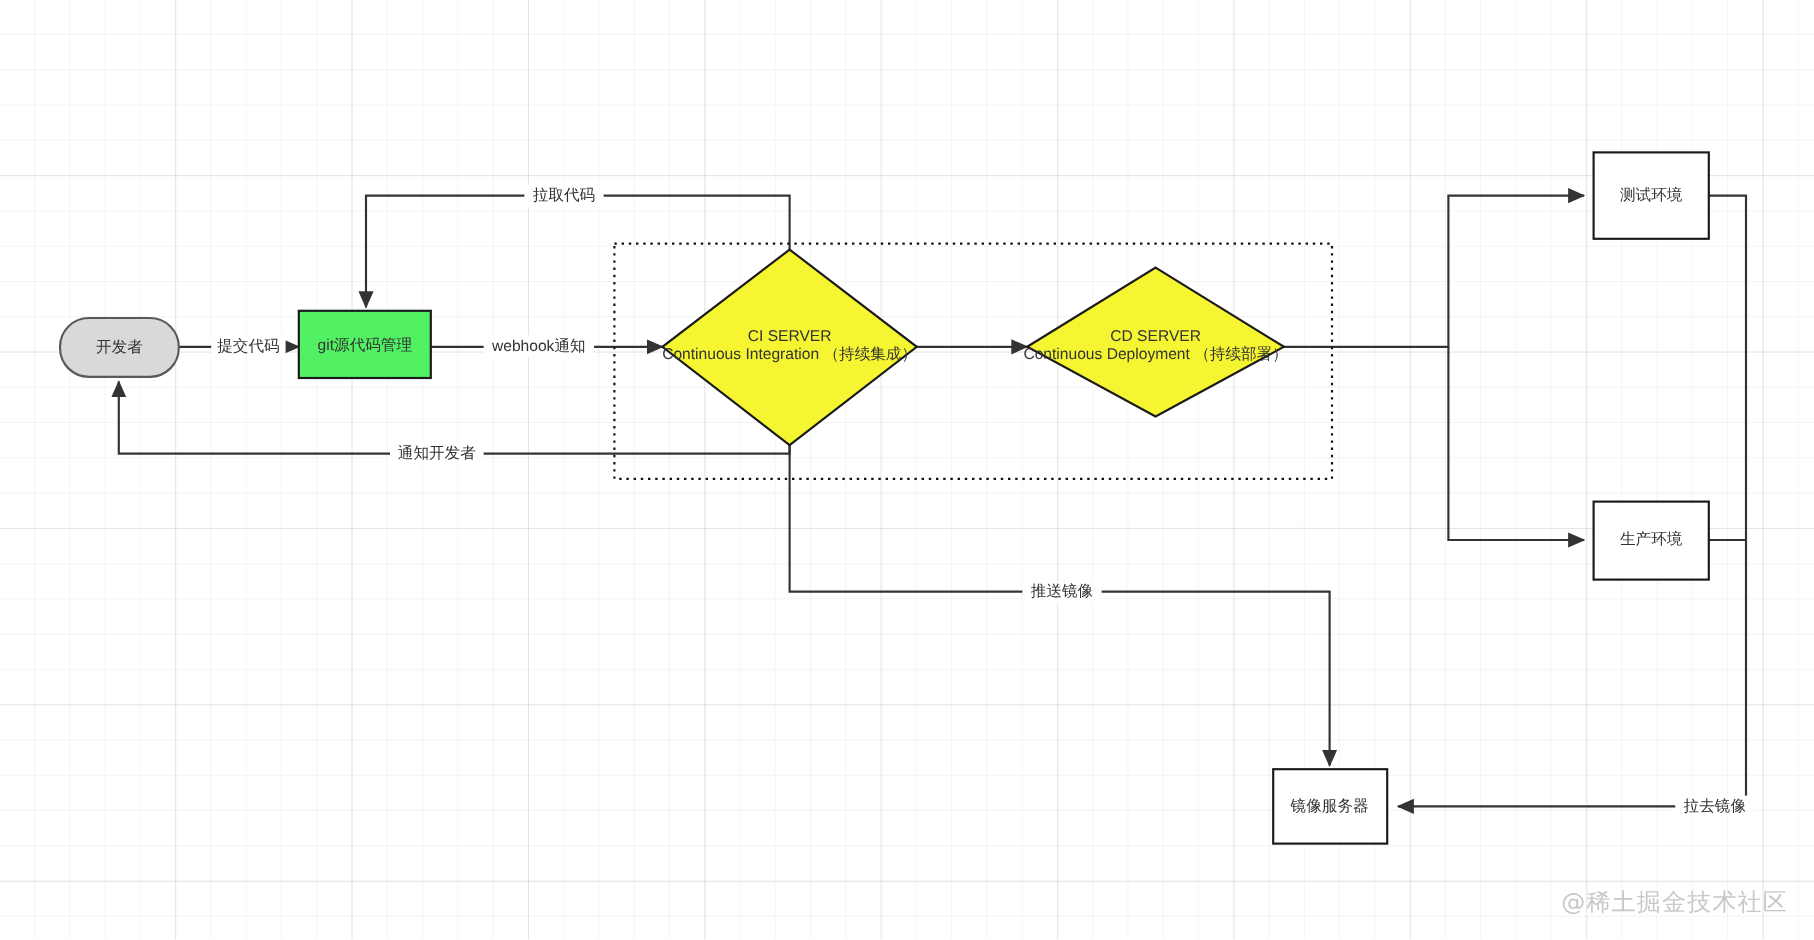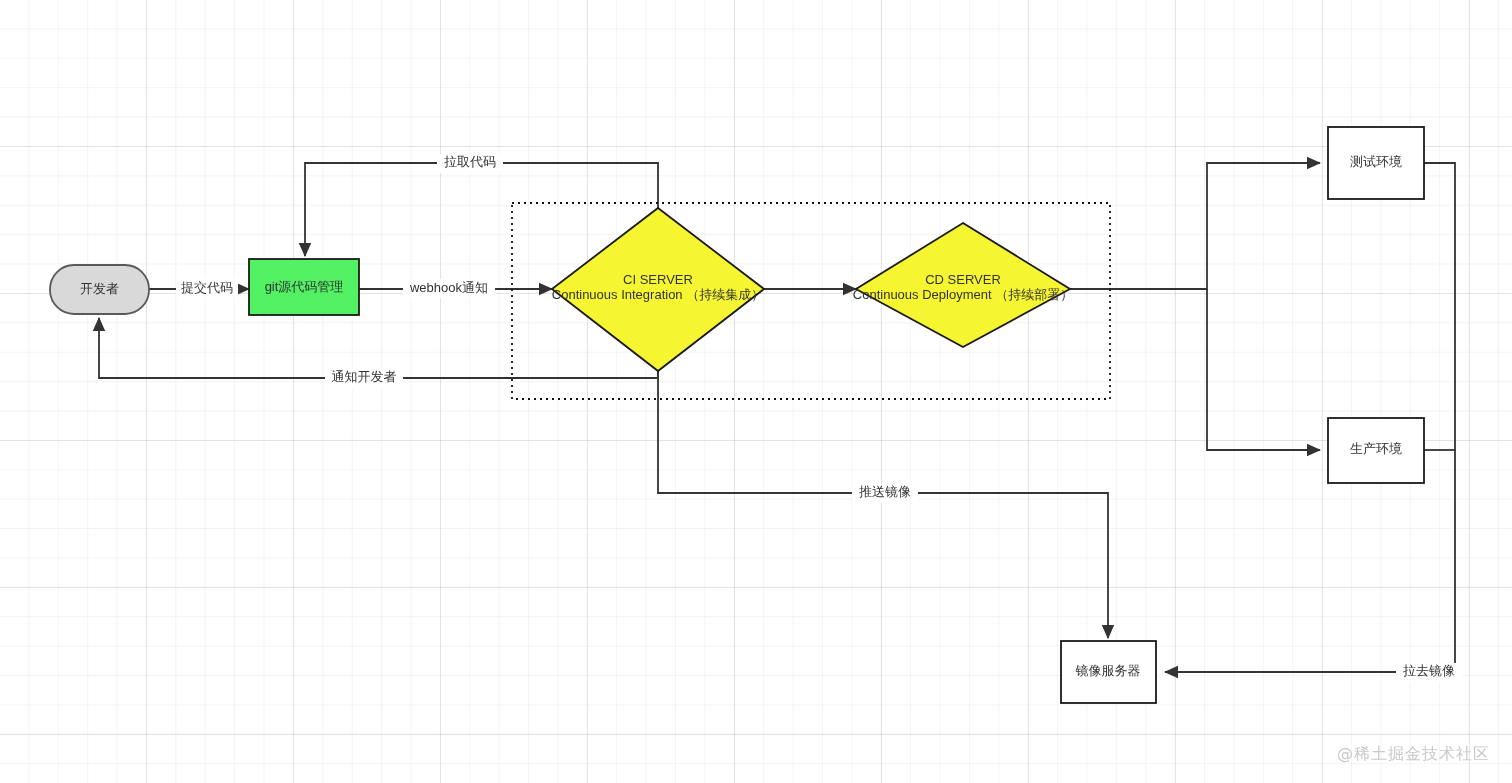--- a/index.html
+++ b/index.html
@@ -63,21 +63,21 @@
     stroke-width: 1.8;
     stroke-dasharray: 2 4;
   }
   .label-bg {
     fill: #ffffff;
   }
   .watermark {
     position: absolute;
     right: 22px;
     bottom: 18px;
-    font-size: 16px;
+    font-size: 20px;
     color: #c8c8c8;
     font-family: "DejaVu Sans", "Liberation Sans", sans-serif;
     letter-spacing: 1px;
     user-select: none;
   }
 </style>
 </head>
 <body>
 
 <div id="canvas">

